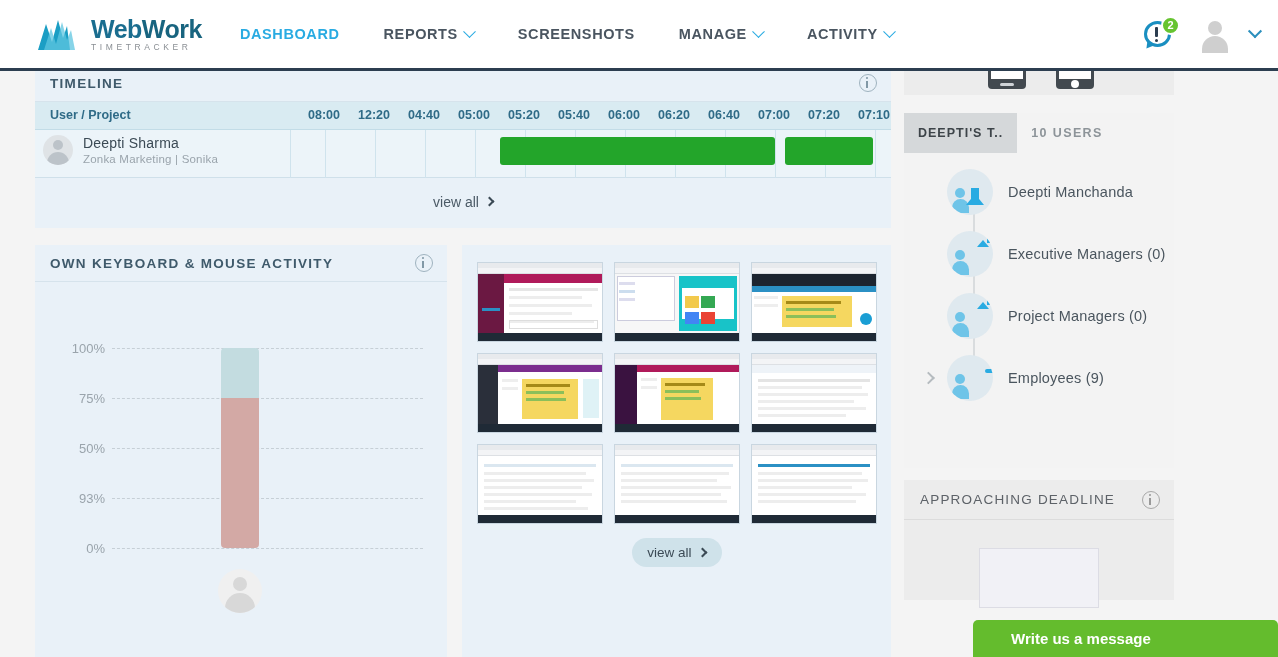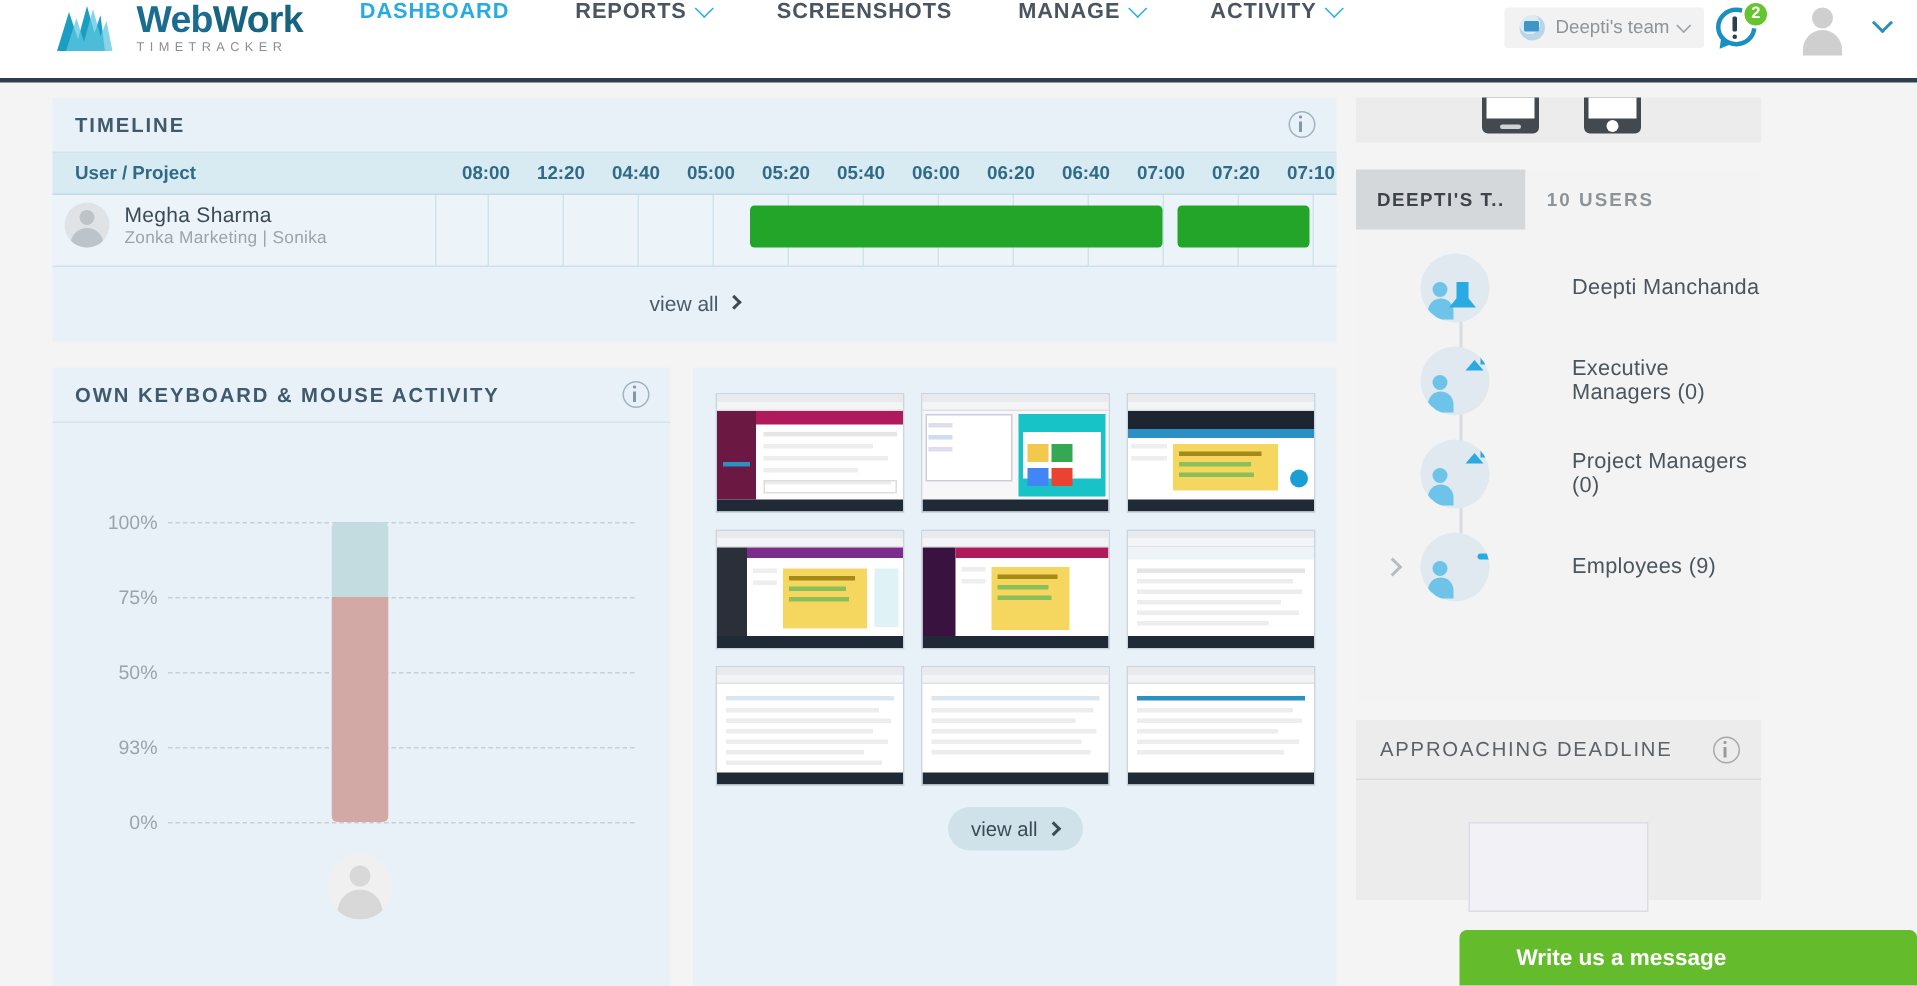--- a/index.html
+++ b/index.html
@@ -7,24 +7,24 @@
     width: 1278px; height: 657px;
     overflow: hidden;
     background: #f4f4f4;
     font-family: "Liberation Sans", sans-serif;
     -webkit-font-smoothing: antialiased;
   }
 
   
   .header {
     position: absolute; top: 0; left: 0;
-    width: 1278px; height: 55px;
+    width: 1278px; height: 71px;
     background: #ffffff;
     border-bottom: 3px solid #2c3e50;
-    display: flex; align-items: flex-start;
+    display: flex; align-items: center;
     z-index: 50;
   }
   .logo-wrap { display: flex; align-items: center; margin-left: 36px; }
   .logo-mark { width: 48px; height: 36px; position: relative; margin-right: 7px; }
   .logo-text { line-height: 1; }
   .logo-top { font-size: 25px; font-weight: bold; color: #1a6d8f; letter-spacing: -0.5px; }
   .logo-top .w2 { color: #18647f; }
   .logo-sub {
     font-size: 8.5px; color: #8a8f94; letter-spacing: 3.6px;
     margin-top: 1px; font-weight: normal;
@@ -287,21 +287,21 @@
   .tab.active { background: #d5d8da; color: #3d4449; }
   .tab.users { color: #8d9499; letter-spacing: 1.4px; }
 
   .tree { position: relative; padding-top: 8px; }
   .tree-line {
     position: absolute; left: 69px; top: 22px; bottom: 30px;
     width: 2px; background: #d9dcde;
   }
   .tree-item {
     display: flex; align-items: center; height: 62px;
-    padding-left: 43px; position: relative; cursor: pointer; gap: 40px;
+    padding-left: 43px; position: relative; cursor: pointer;
   }
   .tr-ico {
     width: 46px; height: 46px; border-radius: 50%;
     background: #dfe9ef; position: relative; flex: none; margin-right: 15px;
     overflow: hidden;
   }
   .tr-ico .head {
     position: absolute; left: 8px; top: 19px;
     width: 10px; height: 10px; border-radius: 50%; background: #6ec4e8;
   }
@@ -406,25 +406,20 @@
       <span>MANAGE</span>
       <span class="caret"></span>
     </div>
     <div class="nav-item">
       <span>ACTIVITY</span>
       <span class="caret"></span>
     </div>
   </div>
 
   <div class="header-right">
-    <div class="team-pill">
-      <span class="team-icon"></span>
-      <span class="team-name">Deepti's team</span>
-      <span class="team-caret"></span>
-    </div>
     <div class="chat-icon">
       <span class="chat-bubble"></span>
       <span class="chat-excl"></span>
       <span class="chat-badge">2</span>
     </div>
     <div class="user-avatar-hdr"></div>
     <div class="user-caret"></div>
   </div>
 </div>
 
@@ -463,21 +458,21 @@
           <span class="tl-vline" style="left:540px"></span>
           <span class="tl-vline" style="left:590px"></span>
           <span class="tl-vline" style="left:640px"></span>
           <span class="tl-vline" style="left:690px"></span>
           <span class="tl-vline" style="left:740px"></span>
           <span class="tl-vline" style="left:790px"></span>
           <span class="tl-vline" style="left:840px"></span>
           <div class="tl-user">
             <span class="tl-av"></span>
             <span>
-              <div class="tl-uname">Megha Sharma</div>
+              <div class="tl-uname">Deepti Sharma</div>
               <div class="tl-uproj">Zonka Marketing | Sonika</div>
             </span>
           </div>
           <div class="tl-bar" style="left:465px;width:275px"></div>
           <div class="tl-bar" style="left:750px;width:88px"></div>
         </div>
       </div>
       <div class="view-all-link">
         <span>view all</span>
         <span class="chev"></span>

